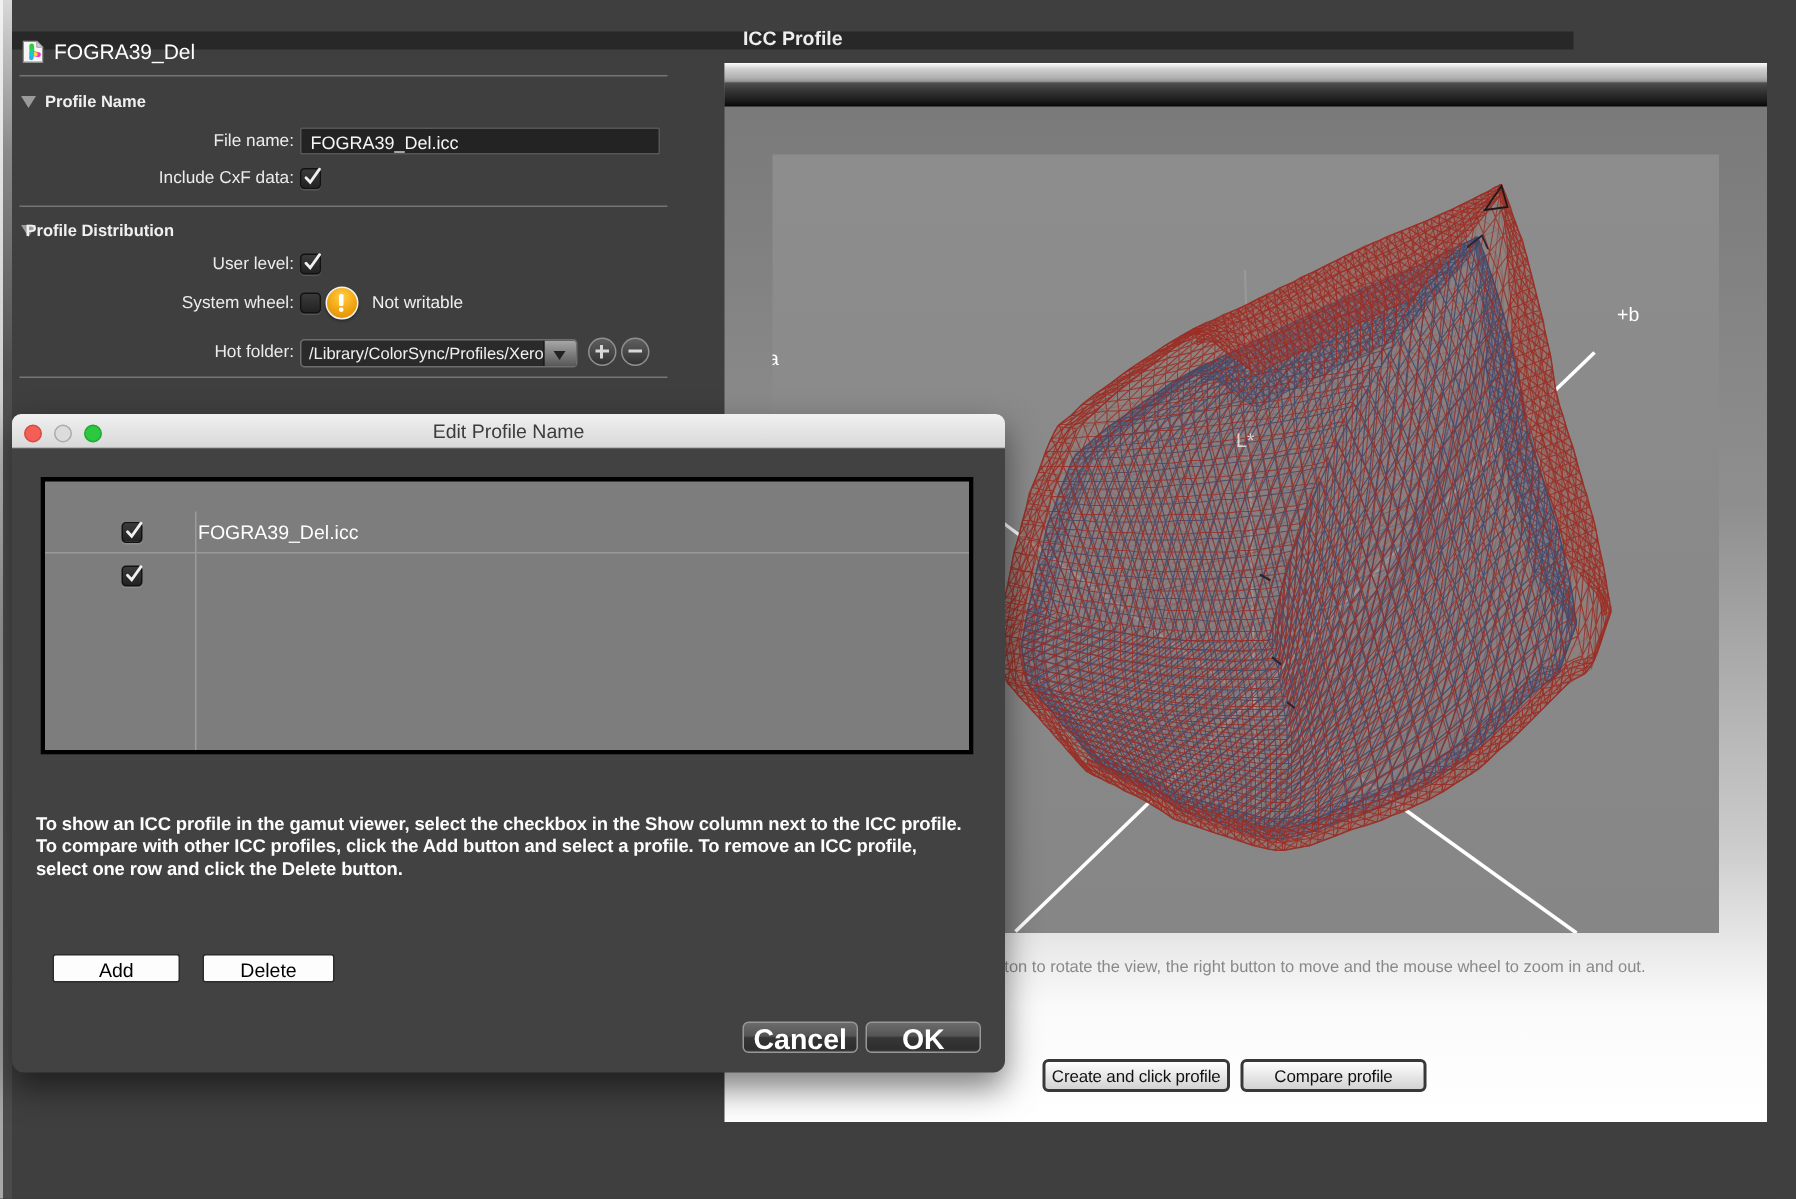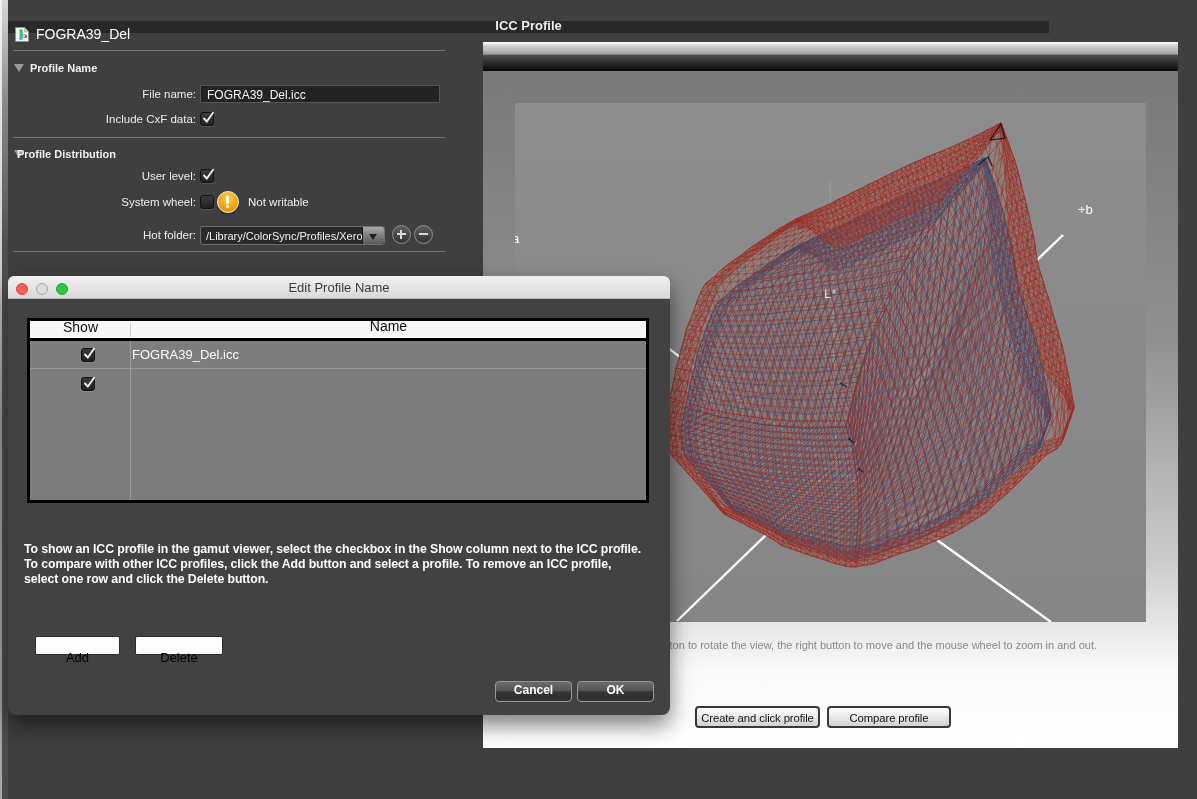--- a/index.html
+++ b/index.html
@@ -35,22 +35,22 @@
 .tl{position:absolute;top:6.5px;width:12px;height:12px;border-radius:50%}
 #dtable{position:absolute;left:19px;top:42px;width:622px;height:185px;background:#7d7d7d;border:3px solid #000}
 #dtable .hd{position:absolute;left:0;top:0;width:100%;height:20px;background:#f7f7f7;border-bottom:3px solid #000;overflow:hidden}
 #dtable .hd .c1{position:absolute;left:0;top:-2px;width:101px;text-align:center;color:#111;font-size:14px}
 #dtable .hd .c2{position:absolute;left:101px;right:0;top:-3px;text-align:center;color:#111;font-size:14px}
 #dtable .vdiv{position:absolute;left:100px;top:0;width:1px;height:100%;background:#9c9c9c}
 #dtable .hdv{position:absolute;left:100px;top:2px;width:1px;height:13px;background:#cfcfcf}
 .drow{position:absolute;left:0;width:100%;height:28px;border-bottom:1px solid #999}
 .drow .nm{position:absolute;left:102px;top:6px;color:#fff;font-size:13px}
 #dinstr{position:absolute;left:16px;top:266px;width:630px;color:#fdfdfd;font-size:12.3px;font-weight:bold;line-height:15.2px;letter-spacing:-0.1px}
-.wbtn{position:absolute;top:360px;height:19px;background:#fdfdfd;border:1px solid #2c2c2c;border-radius:2px;color:#000;font-size:13px;text-align:center;padding-top:13px}
-.dkbtn{position:absolute;top:405px;width:77px;height:21px;border-radius:4px;border:1px solid #979797;background:linear-gradient(#6b6b6b 0,#555 45%,#363636 52%,#2e2e2e 90%,#3a3a3a 100%);color:#fff;font-size:12px;font-weight:bold;text-align:center;padding-top:1px}
+.wbtn{position:absolute;top:360px;height:19px;background:#fdfdfd;border:1px solid #2c2c2c;border-radius:2px;color:#000;font-size:13px;text-align:center;padding-top:2px}
+.dkbtn{position:absolute;top:405px;width:77px;height:21px;border-radius:4px;border:1px solid #979797;background:linear-gradient(#6b6b6b 0,#555 45%,#363636 52%,#2e2e2e 90%,#3a3a3a 100%);color:#fff;font-size:19px;font-weight:bold;text-align:center;padding-top:1px}
 </style></head>
 <body>
 <div id="rpanel">
   <div class="hdr"></div>
   <div id="gamut">
     <svg width="631" height="519" viewBox="515 103 631 519">
       <line x1="677" y1="621" x2="766" y2="535" stroke="#fff" stroke-width="2.4"></line>
       <line x1="766" y1="535" x2="1036" y2="261" stroke="#fff" stroke-width="2" stroke-opacity="0.26"></line>
       <line x1="1036" y1="261" x2="1063" y2="235" stroke="#fff" stroke-width="2.4"></line>
       <line x1="668" y1="348" x2="680" y2="357" stroke="#fff" stroke-width="2.2"></line>
@@ -152,25 +152,20 @@
 <div class="seph" style="top:251px"></div>
 
 <div id="dialog">
   <div id="dtitle">
     <span class="tl" style="left:7.5px;background:#f35f57;border:0.5px solid #d84840"></span>
     <span class="tl" style="left:28px;background:#dcdcdc;border:0.5px solid #aaa"></span>
     <span class="tl" style="left:48px;background:#2bc840;border:0.5px solid #1fa832"></span>
     <span class="t">Edit Profile Name</span>
   </div>
   <div id="dtable">
-    <div class="hd">
-        <span class="c1">Show</span>
-        <span class="hdv"></span>
-        <span class="c2">Name</span>
-      </div>
     <div class="vdiv" style="top:20px;height:159px"></div>
     <div class="drow" style="top:20px">
         <span class="nm">FOGRA39_Del.icc</span>
       </div>
   </div>
   <div class="cb" style="left:73px;top:72px">
       <svg width="15" height="14" viewBox="0 0 15 14" style="position:absolute;left:0;top:-2px">
         <path d="M3 7.5 L5.8 10.5 L12 1.8" fill="none" stroke="#f0f0f0" stroke-width="1.9" stroke-linecap="round"></path>
       </svg>
     </div>

